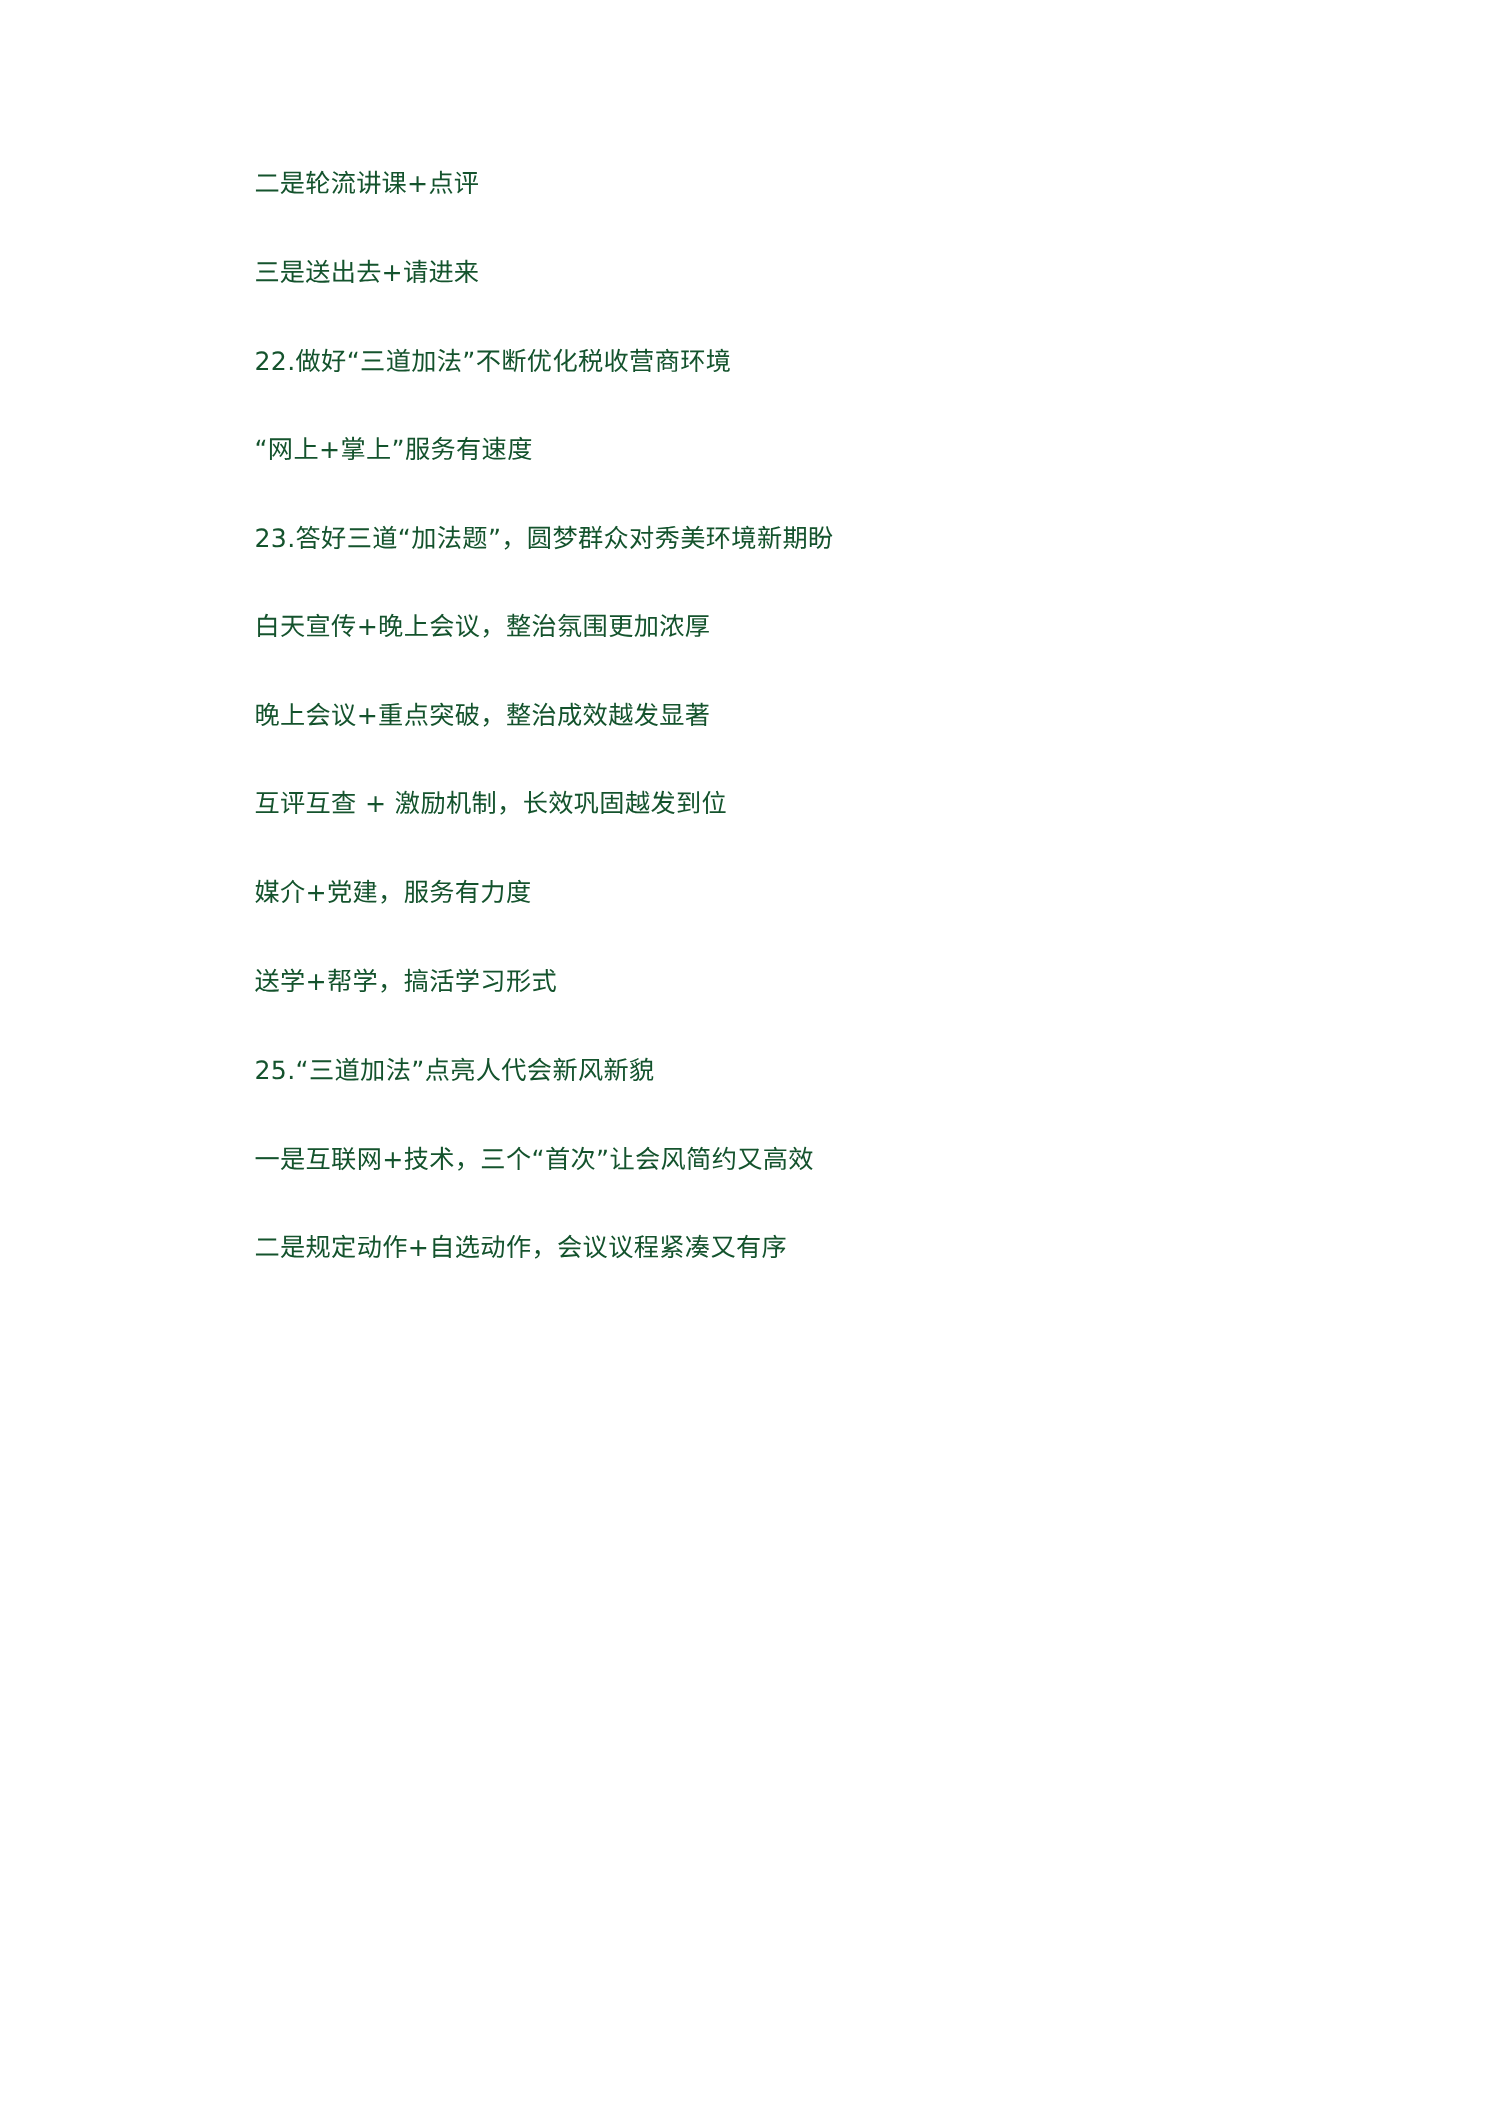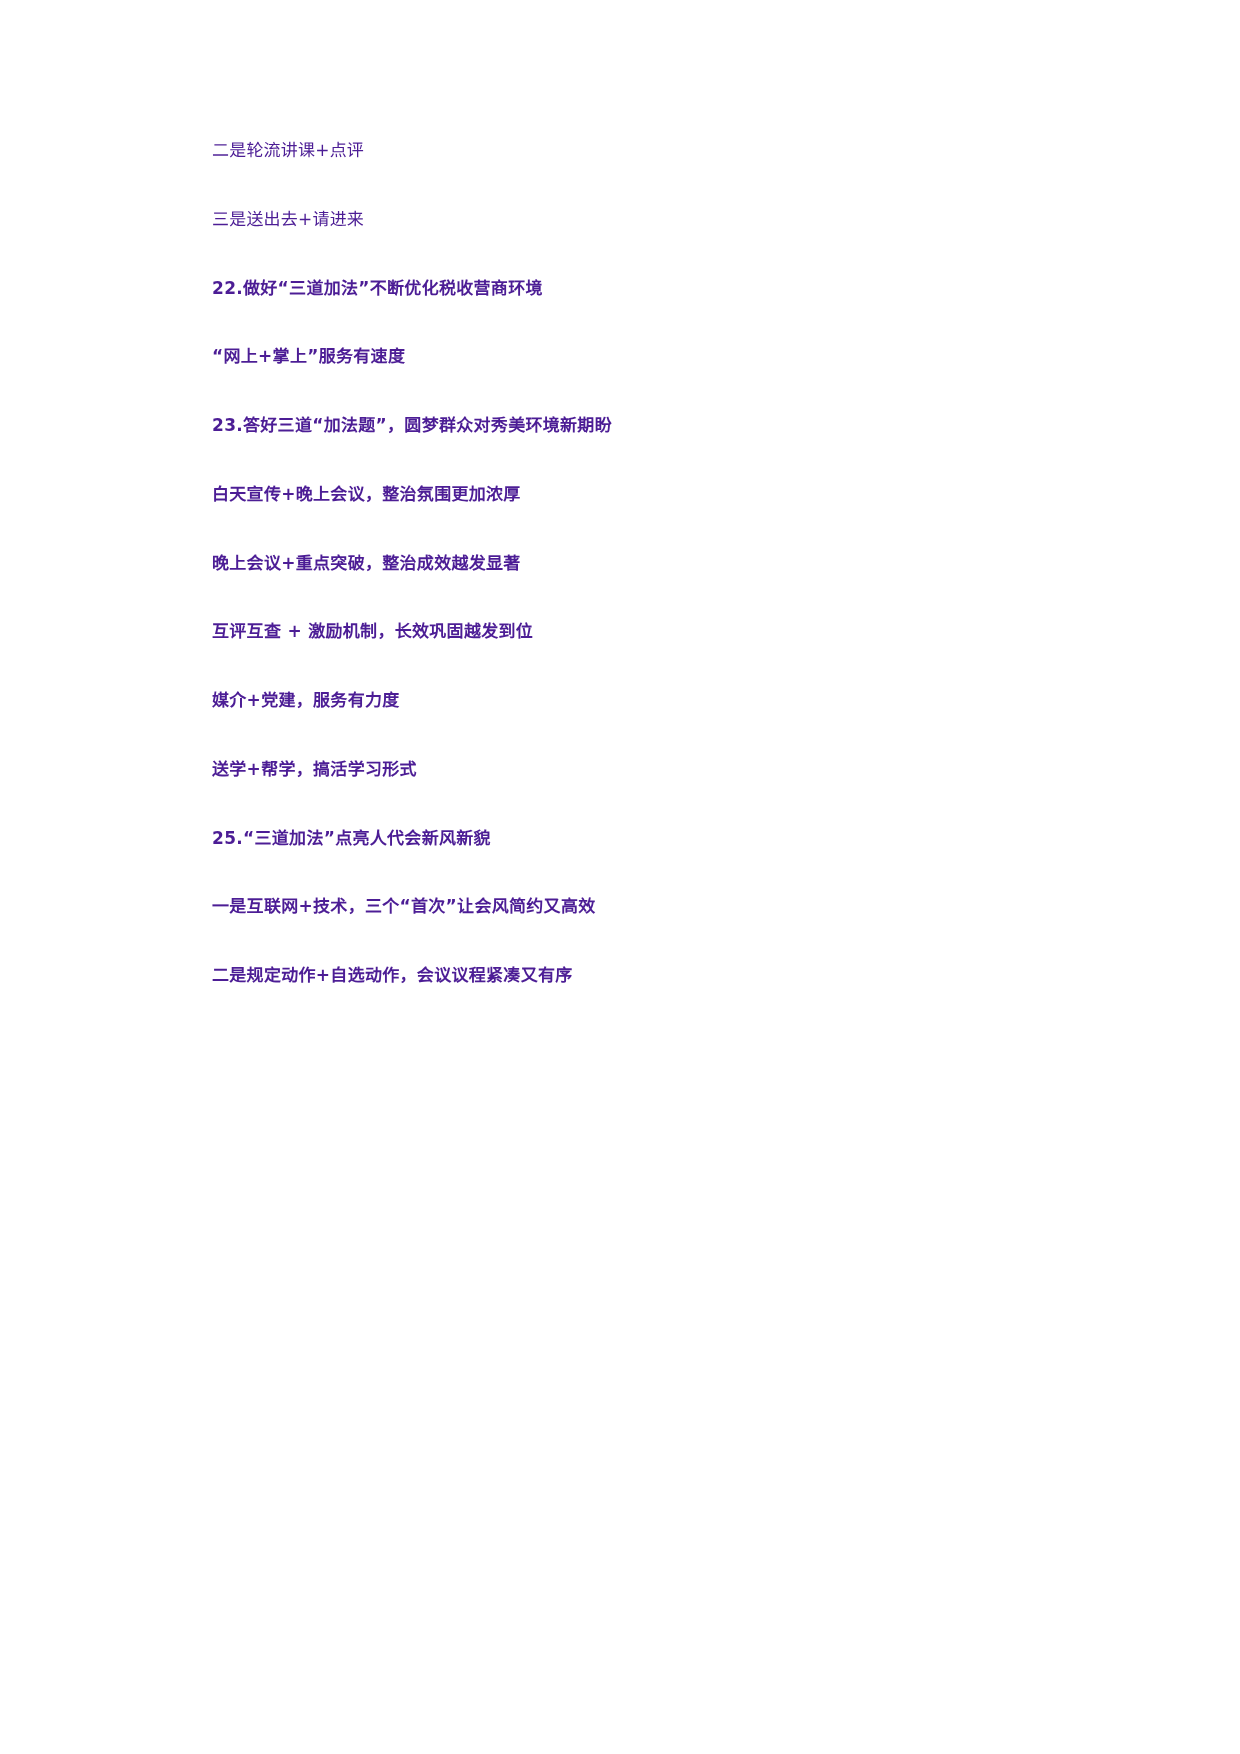--- a/index.html
+++ b/index.html
@@ -20,29 +20,29 @@
     width: 1240px;
     height: 1754px;
     box-sizing: border-box;
     padding: 140px 200px 120px 212px;
     background: #ffffff;
   }
   .doc-body {
     display: block;
   }
   .para {
-    font-size: 17px;
+    font-size: 21px;
     line-height: 1.28;
     letter-spacing: 0.2px;
     margin: 0 0 47px 0;
-    color: #4c1d95;
+    color: #14532d;
     white-space: pre-wrap;
   }
   .para.heading {
-    font-weight: 700;
+    font-weight: 400;
     letter-spacing: 0.3px;
   }
   .para.last {
     margin-bottom: 5px;
   }
 </style>
 </head>
 <body>
 
 <div class="page">

